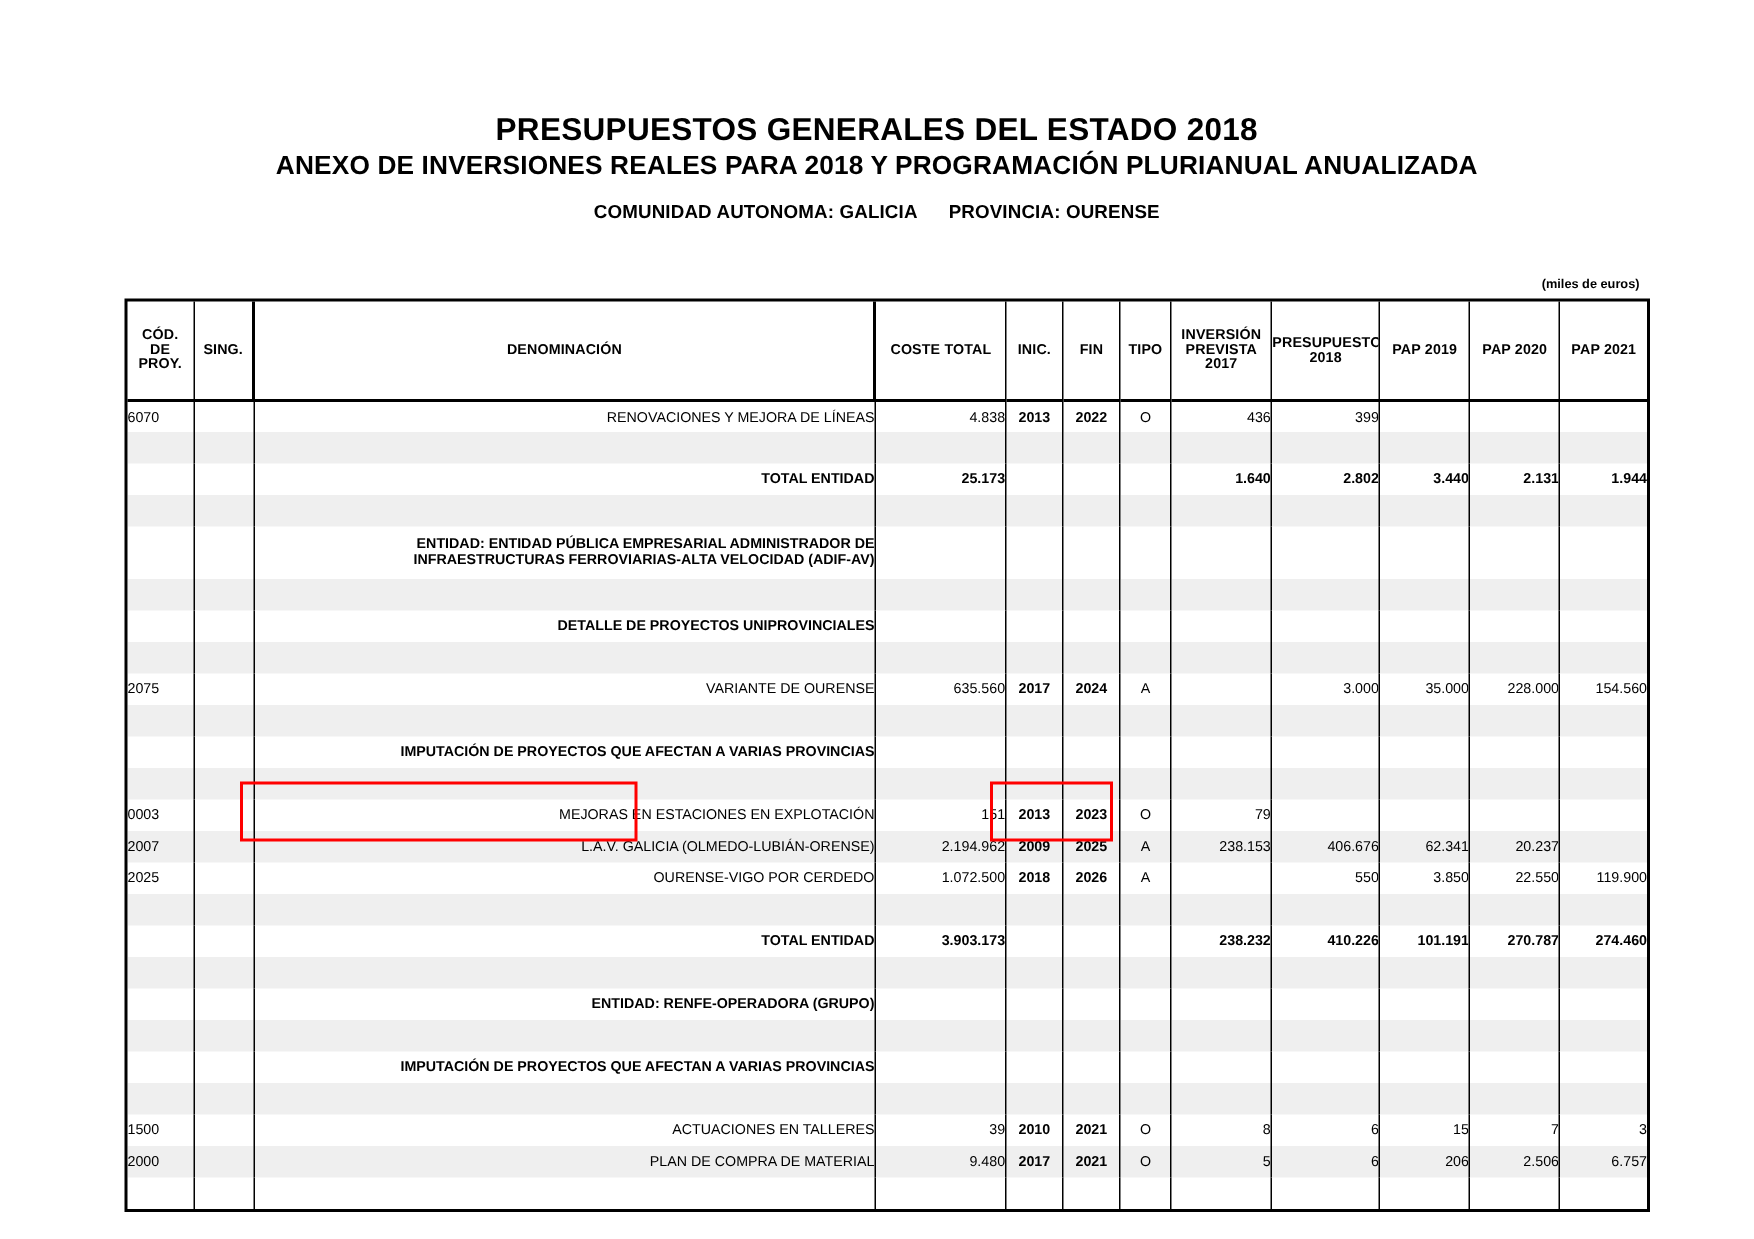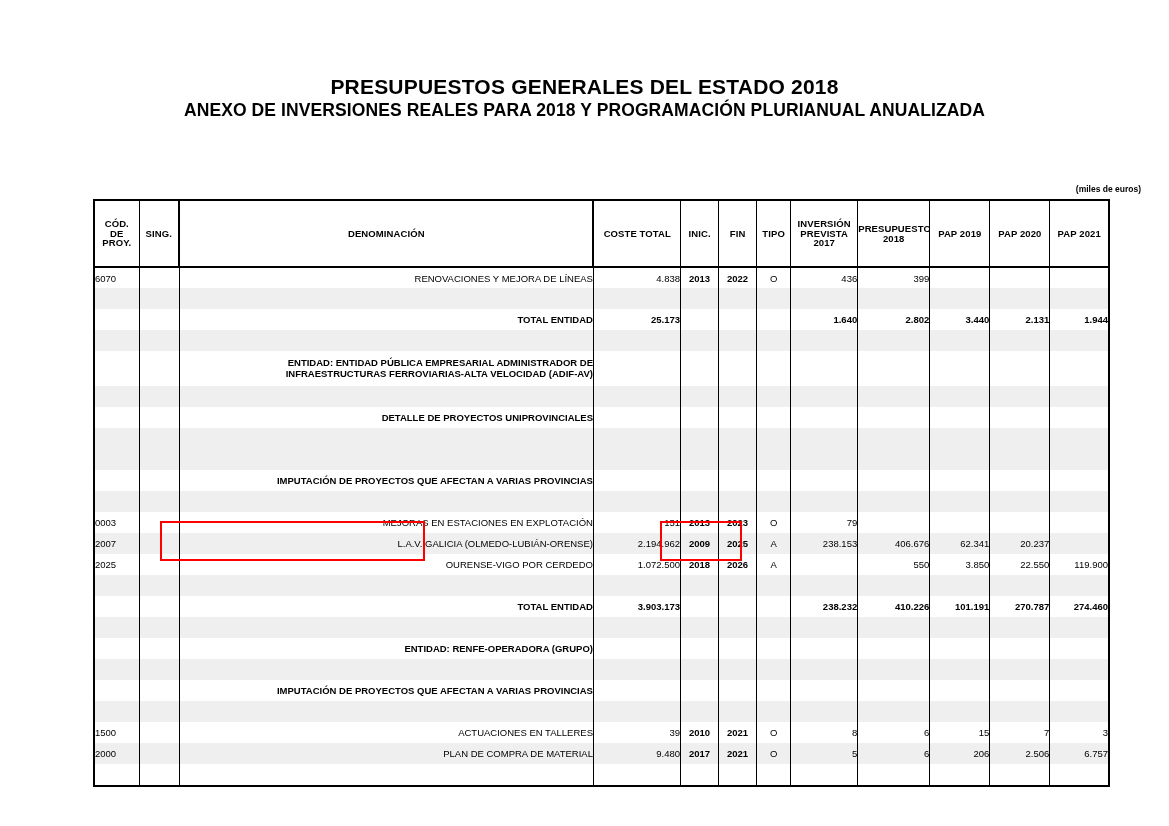--- a/index.html
+++ b/index.html
@@ -47,27 +47,26 @@
 
   
   .units-note {
     position: absolute;
     top: 184px;
     left: 0;
     width: 1093px;
     text-align: right;
     font-size: 8.5px;
     font-weight: bold;
-    margin-left: 48px;
   }
 
   
   .table-wrap {
     position: absolute;
-    left: 93px;
+    left: 83px;
     top: 199px;
     width: 1017px;
     border: 2.5px solid #000;
     box-sizing: border-box;
     background: #fff;
   }
   table.sheet {
     border-collapse: collapse;
     width: 100%;
     table-layout: fixed;
@@ -134,20 +133,25 @@
   }
   #hl-denom { left: 160px; top: 521px; width: 265px; height: 40px; }
   #hl-years { left: 660px; top: 521px; width: 82px; height: 40px; }
 </style>
 </head>
 <body>
 
 <div class="titles">
   <div class="title-line-1">PRESUPUESTOS GENERALES DEL ESTADO 2018</div>
   <div class="title-line-2">ANEXO DE INVERSIONES REALES PARA 2018 Y PROGRAMACIÓN PLURIANUAL ANUALIZADA</div>
+  <div class="title-line-3">
+    <span>COMUNIDAD AUTONOMA: GALICIA</span>
+    <span class="gap"></span>
+    <span>PROVINCIA: OURENSE</span>
+  </div>
 </div>
 
 <div class="units-note">(miles de euros)</div>
 
 <div class="table-wrap">
   <table class="sheet">
     <colgroup>
       <col style="width:44px">
       <col style="width:40px">
       <col style="width:414px">
@@ -297,20 +301,34 @@
           <td class="thick-l"></td>
           <td></td>
           <td></td>
           <td></td>
           <td></td>
           <td></td>
           <td></td>
           <td></td>
           <td></td>
         </tr>
+        <tr>
+          <td class="c-cod">2075</td>
+          <td class="c-sing"></td>
+          <td class="c-den thick-l">VARIANTE DE OURENSE</td>
+          <td class="c-num thick-l">635.560</td>
+          <td class="c-yr">2017</td>
+          <td class="c-yr">2024</td>
+          <td class="c-tipo">A</td>
+          <td class="c-num"></td>
+          <td class="c-num">3.000</td>
+          <td class="c-num">35.000</td>
+          <td class="c-num">228.000</td>
+          <td class="c-num">154.560</td>
+        </tr>
         <tr class="band">
           <td></td>
           <td></td>
           <td class="thick-l"></td>
           <td class="thick-l"></td>
           <td></td>
           <td></td>
           <td></td>
           <td></td>
           <td></td>

